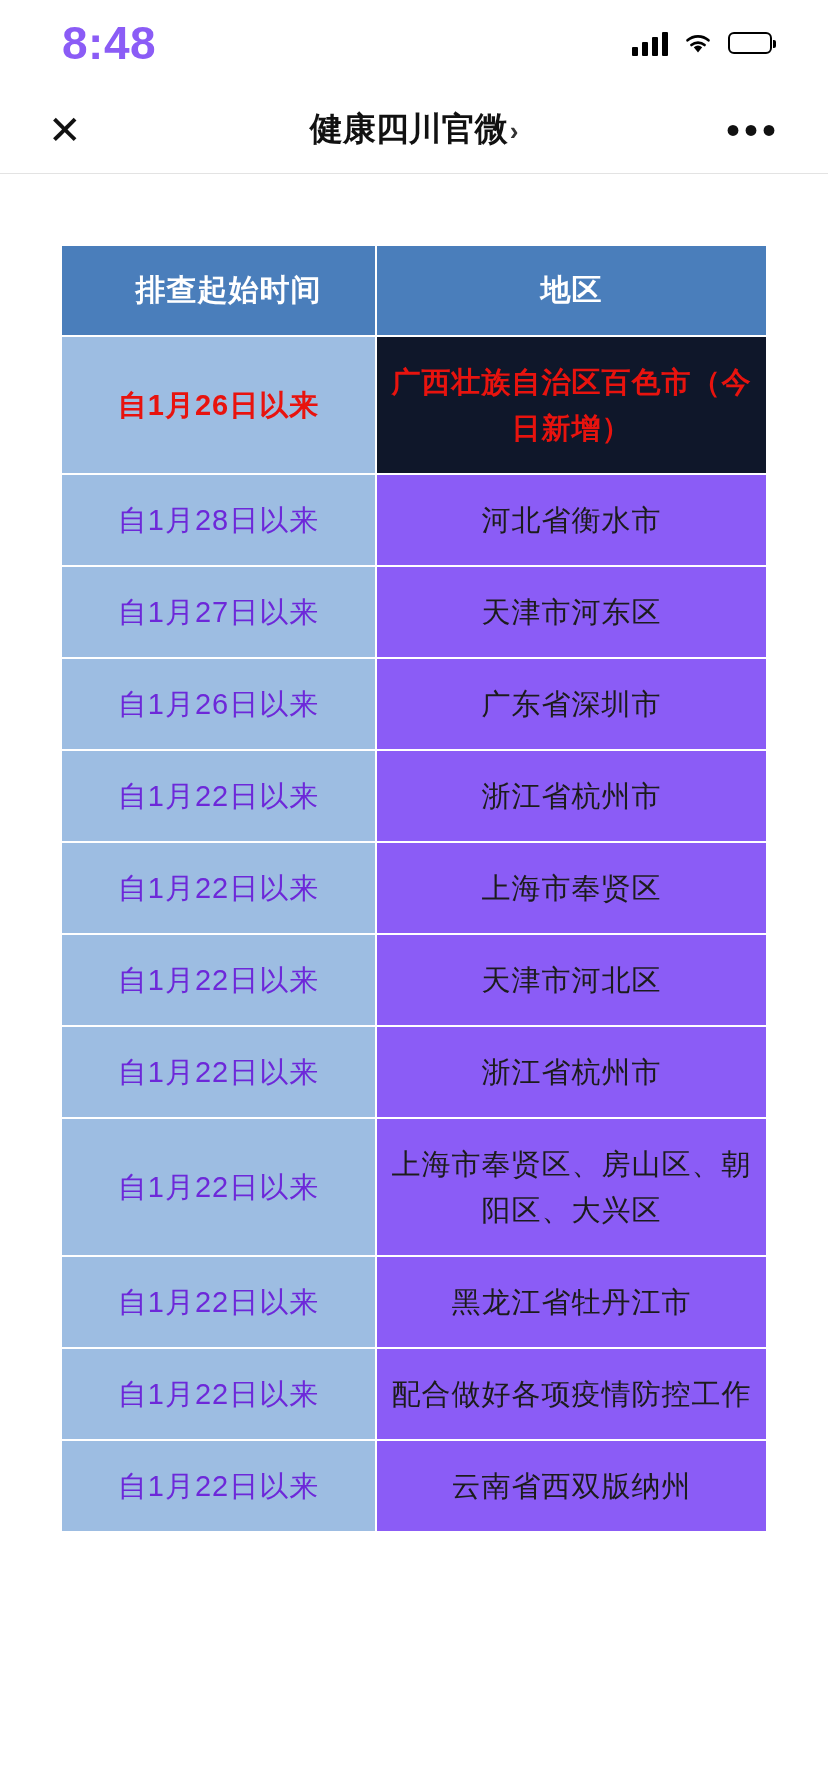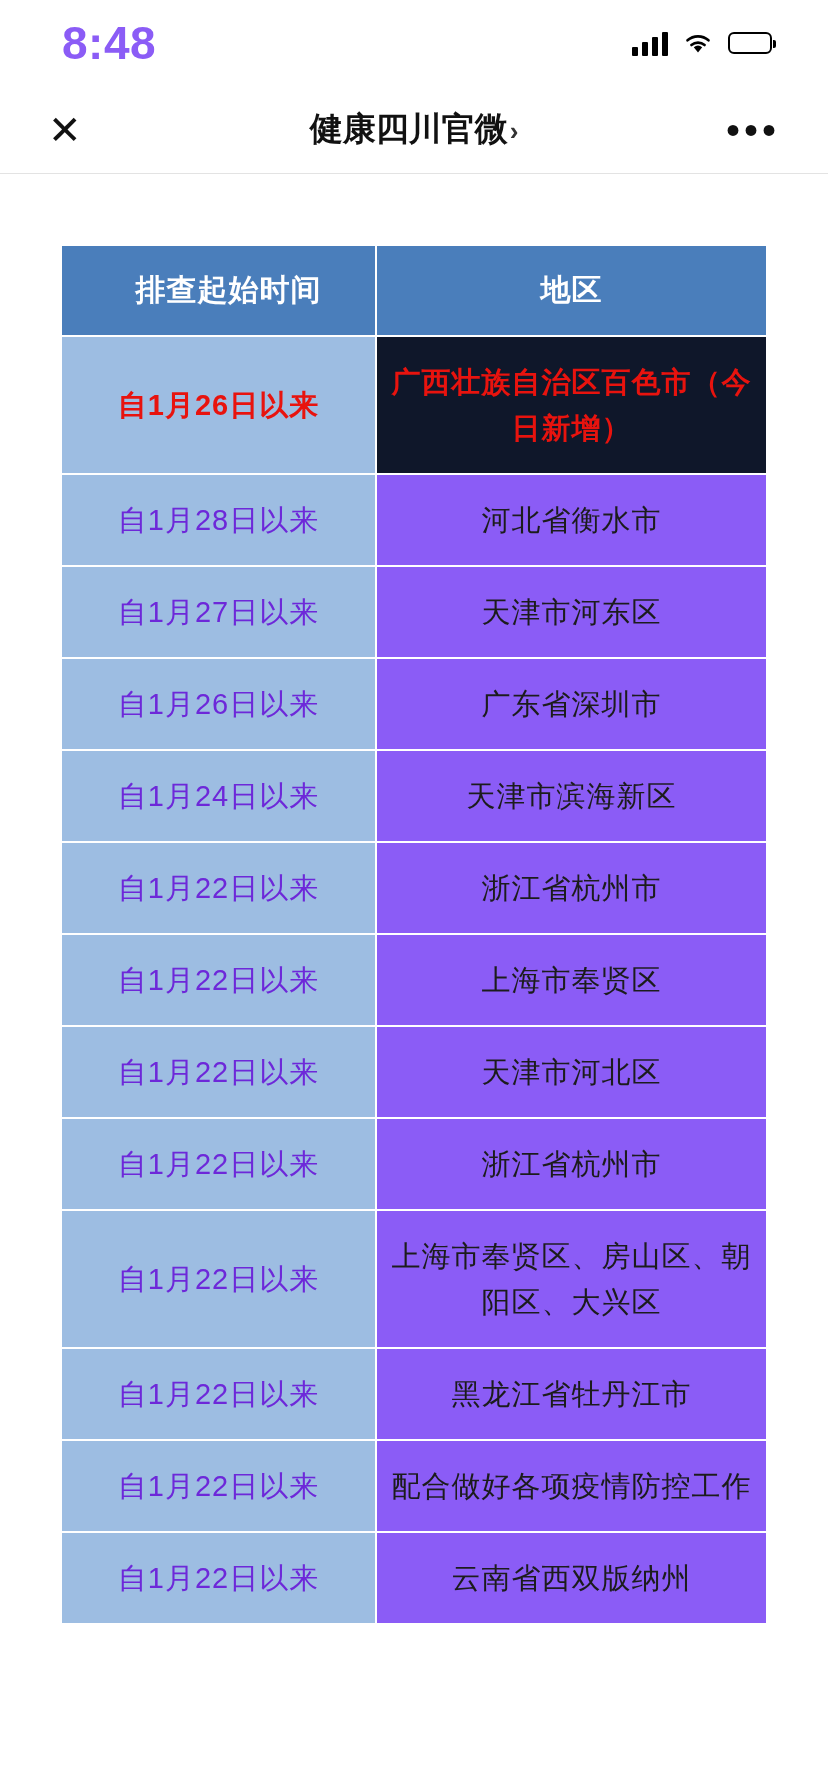--- a/index.html
+++ b/index.html
@@ -242,24 +242,20 @@
         </tr>
         <tr>
           <td class="cell-time">自1月27日以来</td>
           <td class="cell-area">天津市河东区</td>
         </tr>
         <tr>
           <td class="cell-time">自1月26日以来</td>
           <td class="cell-area">广东省深圳市</td>
         </tr>
         <tr>
-          <td class="cell-time">自1月24日以来</td>
-          <td class="cell-area">天津市滨海新区</td>
-        </tr>
-        <tr>
           <td class="cell-time">自1月22日以来</td>
           <td class="cell-area">浙江省杭州市</td>
         </tr>
         <tr>
           <td class="cell-time">自1月22日以来</td>
           <td class="cell-area">上海市奉贤区</td>
         </tr>
         <tr>
           <td class="cell-time">自1月22日以来</td>
           <td class="cell-area">天津市河北区</td>

